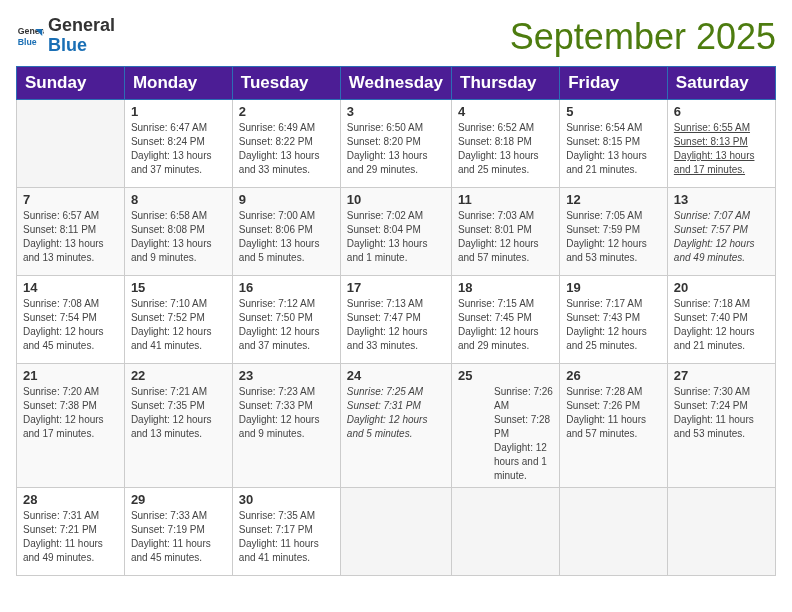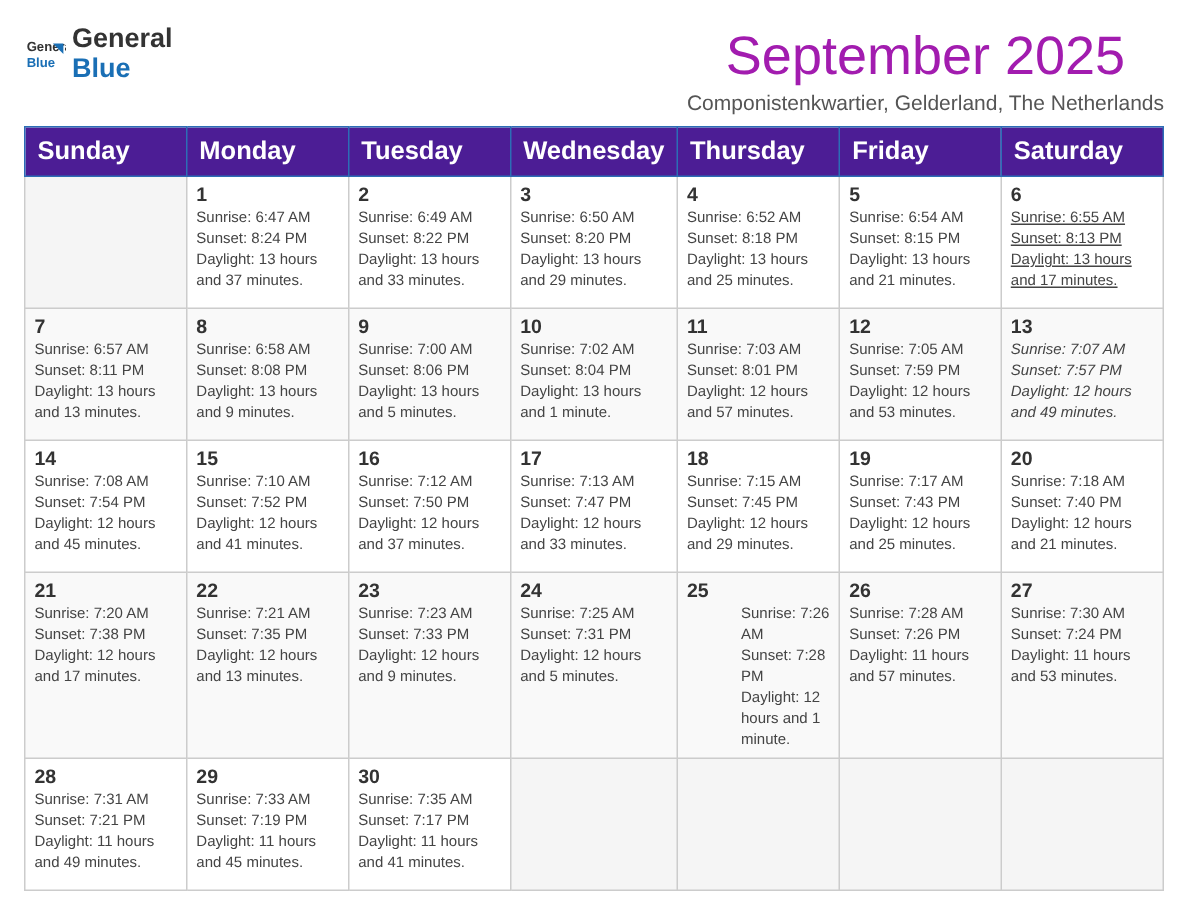--- a/index.html
+++ b/index.html
@@ -31,22 +31,21 @@
     .logo-icon {
       width: 28px;
       height: 28px;
     }
     .title-block {
       text-align: right;
     }
     .calendar-title {
       font-size: 36px;
       font-weight: normal;
-      color: #a21caf;
-      text-align: center;
+      color: #4d7c0f;
     }
     .calendar-subtitle {
       font-size: 14px;
       color: #555;
       margin-top: 2px;
     }
     .calendar-table {
       width: 100%;
       border-collapse: collapse;
       margin-top: 8px;
@@ -105,21 +104,20 @@
     </svg>
     <div>
       <div class="logo-text">
         <span class="logo-general">General</span><br>
         <span class="logo-blue">Blue</span>
       </div>
     </div>
   </div>
   <div class="title-block">
     <div class="calendar-title">September 2025</div>
-    <div class="calendar-subtitle">Componistenkwartier, Gelderland, The Netherlands</div>
   </div>
 </div>
 
 <table class="calendar-table">
   <thead>
     <tr>
     <th>Sunday</th>
         <th>Monday</th>
         <th>Tuesday</th>
         <th>Wednesday</th>
@@ -270,21 +268,21 @@
 Daylight: 12 hours and 13 minutes.</div>
         </td>
         <td>
           <span class="day-number">23</span>
           <div class="day-info" style="white-space: pre-line;">Sunrise: 7:23 AM
 Sunset: 7:33 PM
 Daylight: 12 hours and 9 minutes.</div>
         </td>
         <td>
           <span class="day-number">24</span>
-          <div class="day-info" style="white-space: pre-line;">Sunrise: 7:25 AM
+          <div class="day-info" style="white-space: pre-line; font-style: italic;">Sunrise: 7:25 AM
 Sunset: 7:31 PM
 Daylight: 12 hours and 5 minutes.</div>
         </td>
         <td>
           <span class="day-number">25</span>
           <div class="day-info" style="white-space: pre-line; margin-left: 36px;">Sunrise: 7:26 AM
 Sunset: 7:28 PM
 Daylight: 12 hours and 1 minute.</div>
         </td>
         <td>

